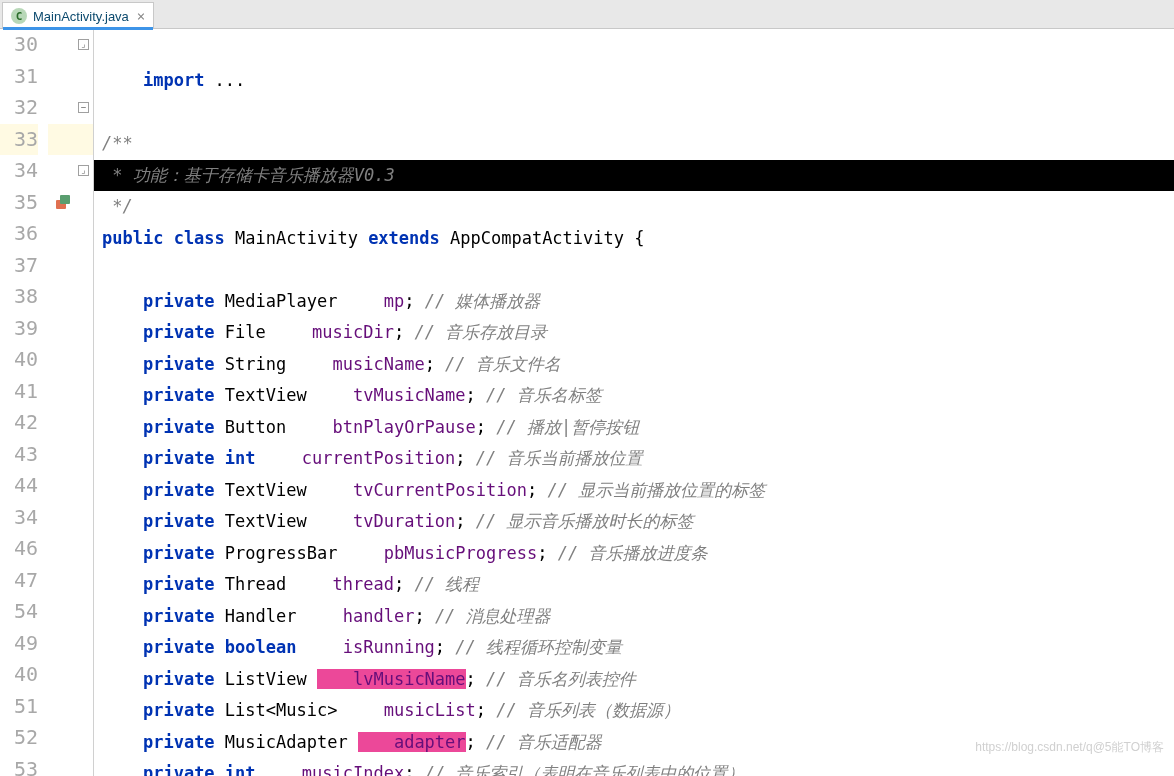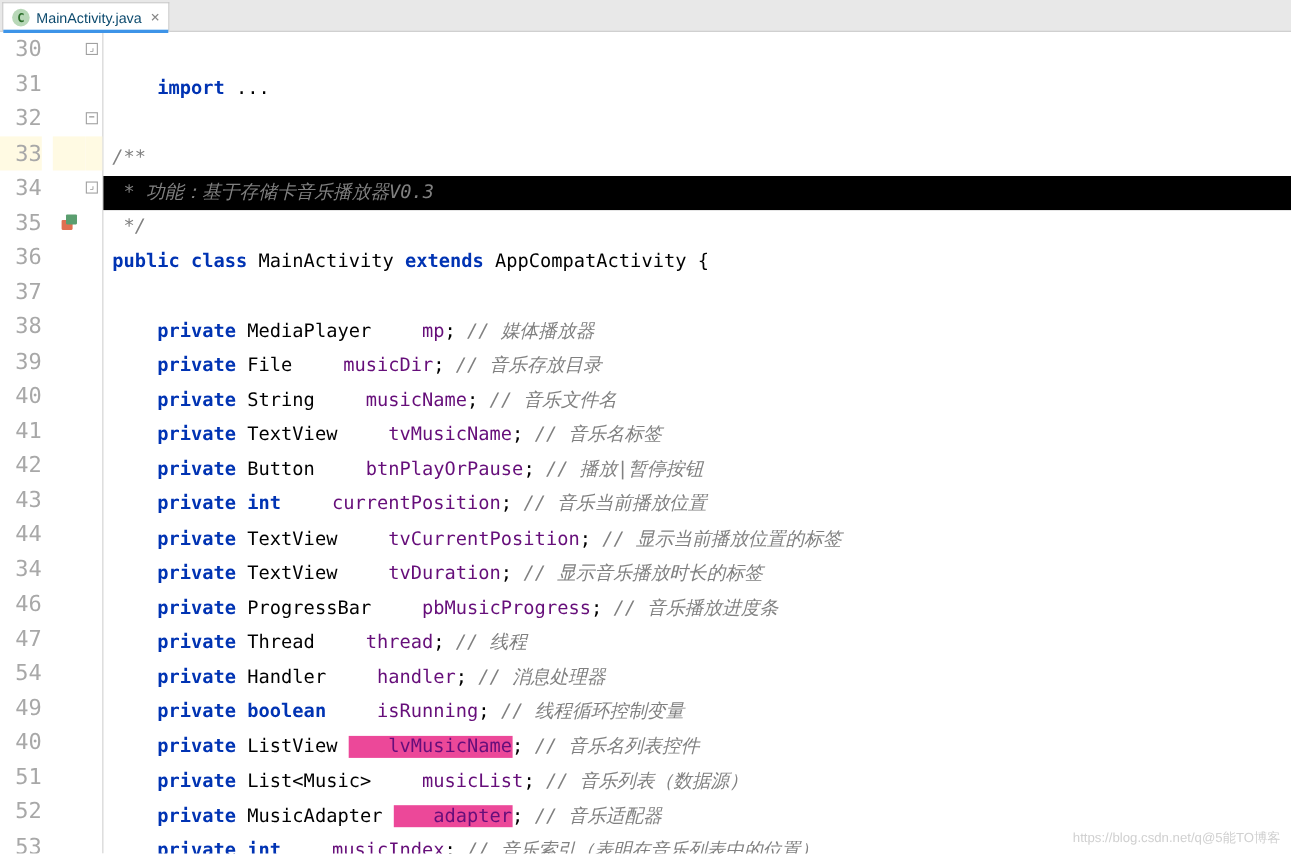--- a/index.html
+++ b/index.html
@@ -91,21 +91,21 @@
   .row { height:31.5px; }
   .row.highlight-row { background:#000000; margin-left:-8px; padding-left:8px; }
   .gutter .ln.hl, .icon-gutter .gslot.hl, .fold-gutter .fslot.hl { background:#fffae3; }
   .kw { color:#0033b3; font-weight:bold; }
   .type { color:#000000; }
   .field { color:#660e7a; font-weight: normal; padding-left: 36px; }
   .comment { color:#808080; font-style:italic; }
   .mark { background:#ec4899; }
   .watermark {
     position:absolute;
-    right:10px; bottom:6px;
+    right:10px; bottom:20px;
     font-family: sans-serif;
     font-size:12px;
     color:#d0d0d0;
     pointer-events:none;
   }
   .class-icon {
     width:16px;height:16px;
     display:inline-flex;
     align-items:center;justify-content:center;
     font-size:9px;

